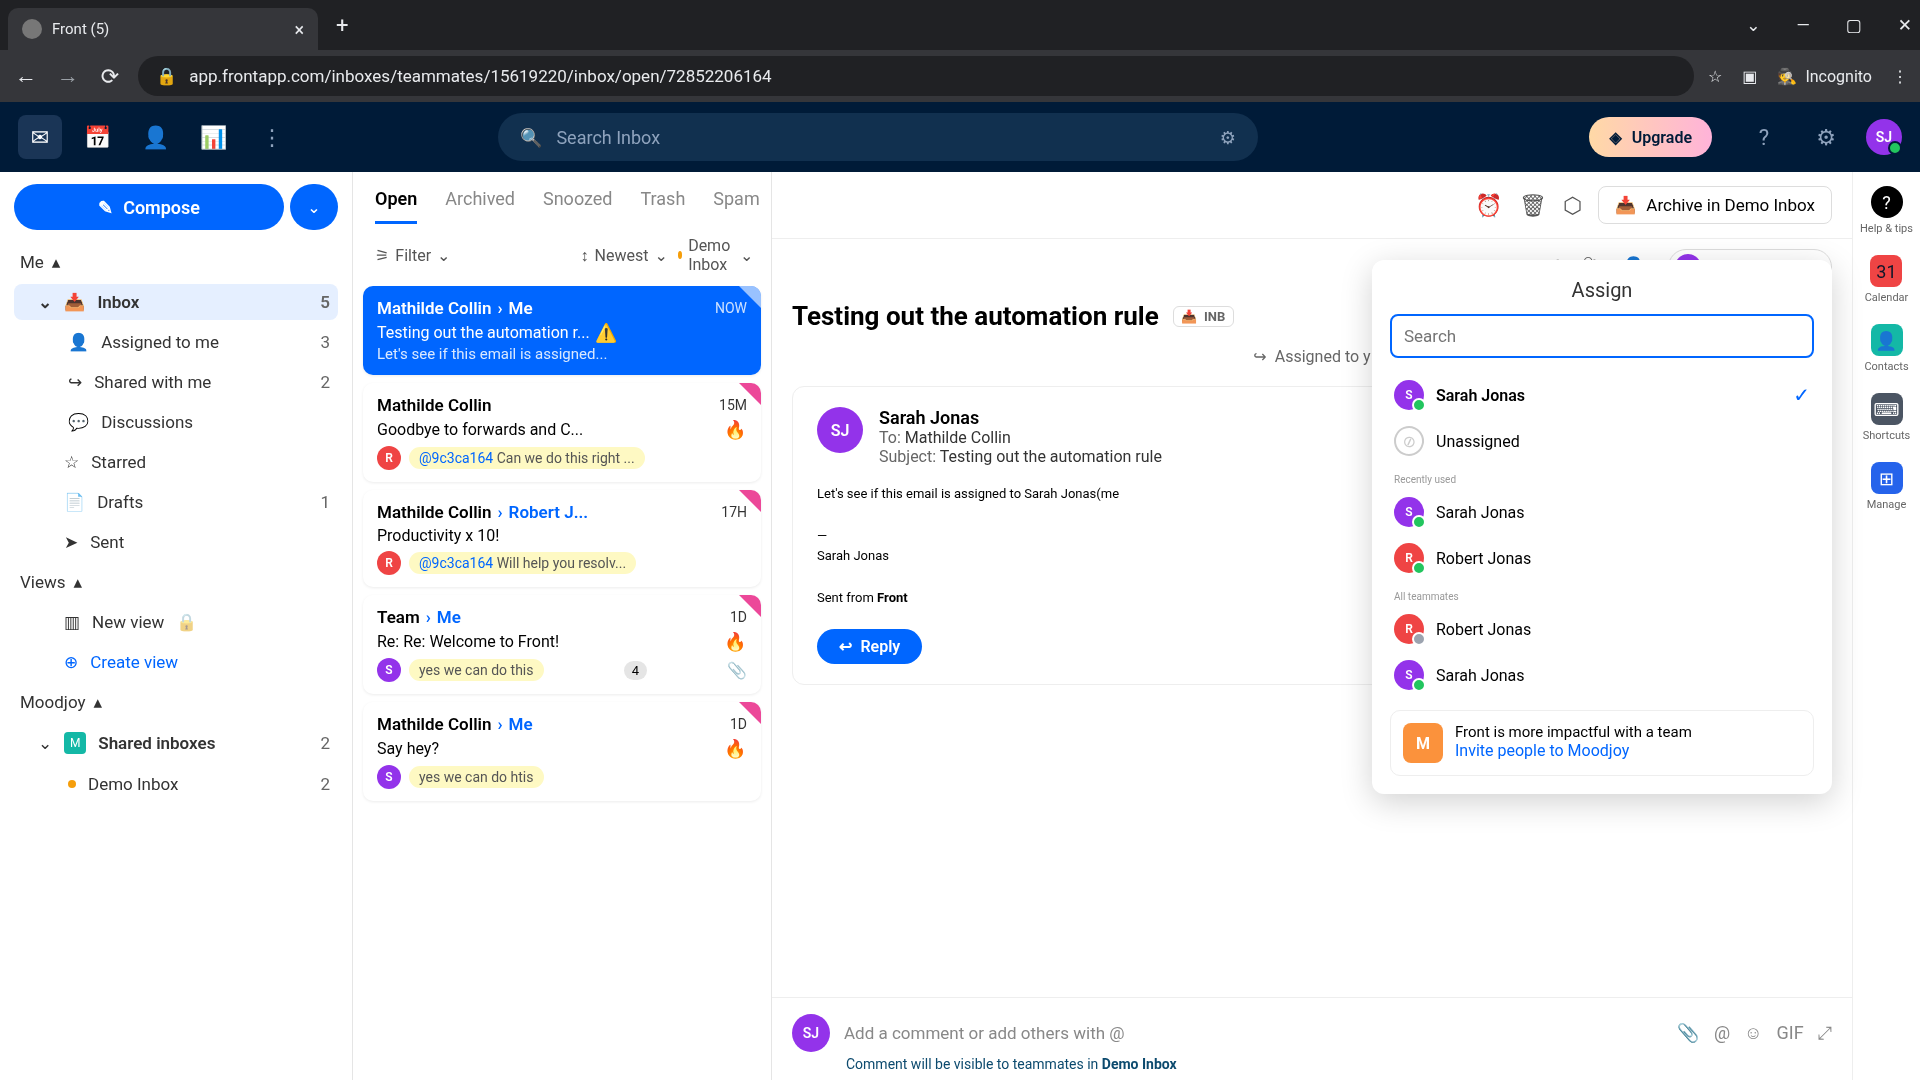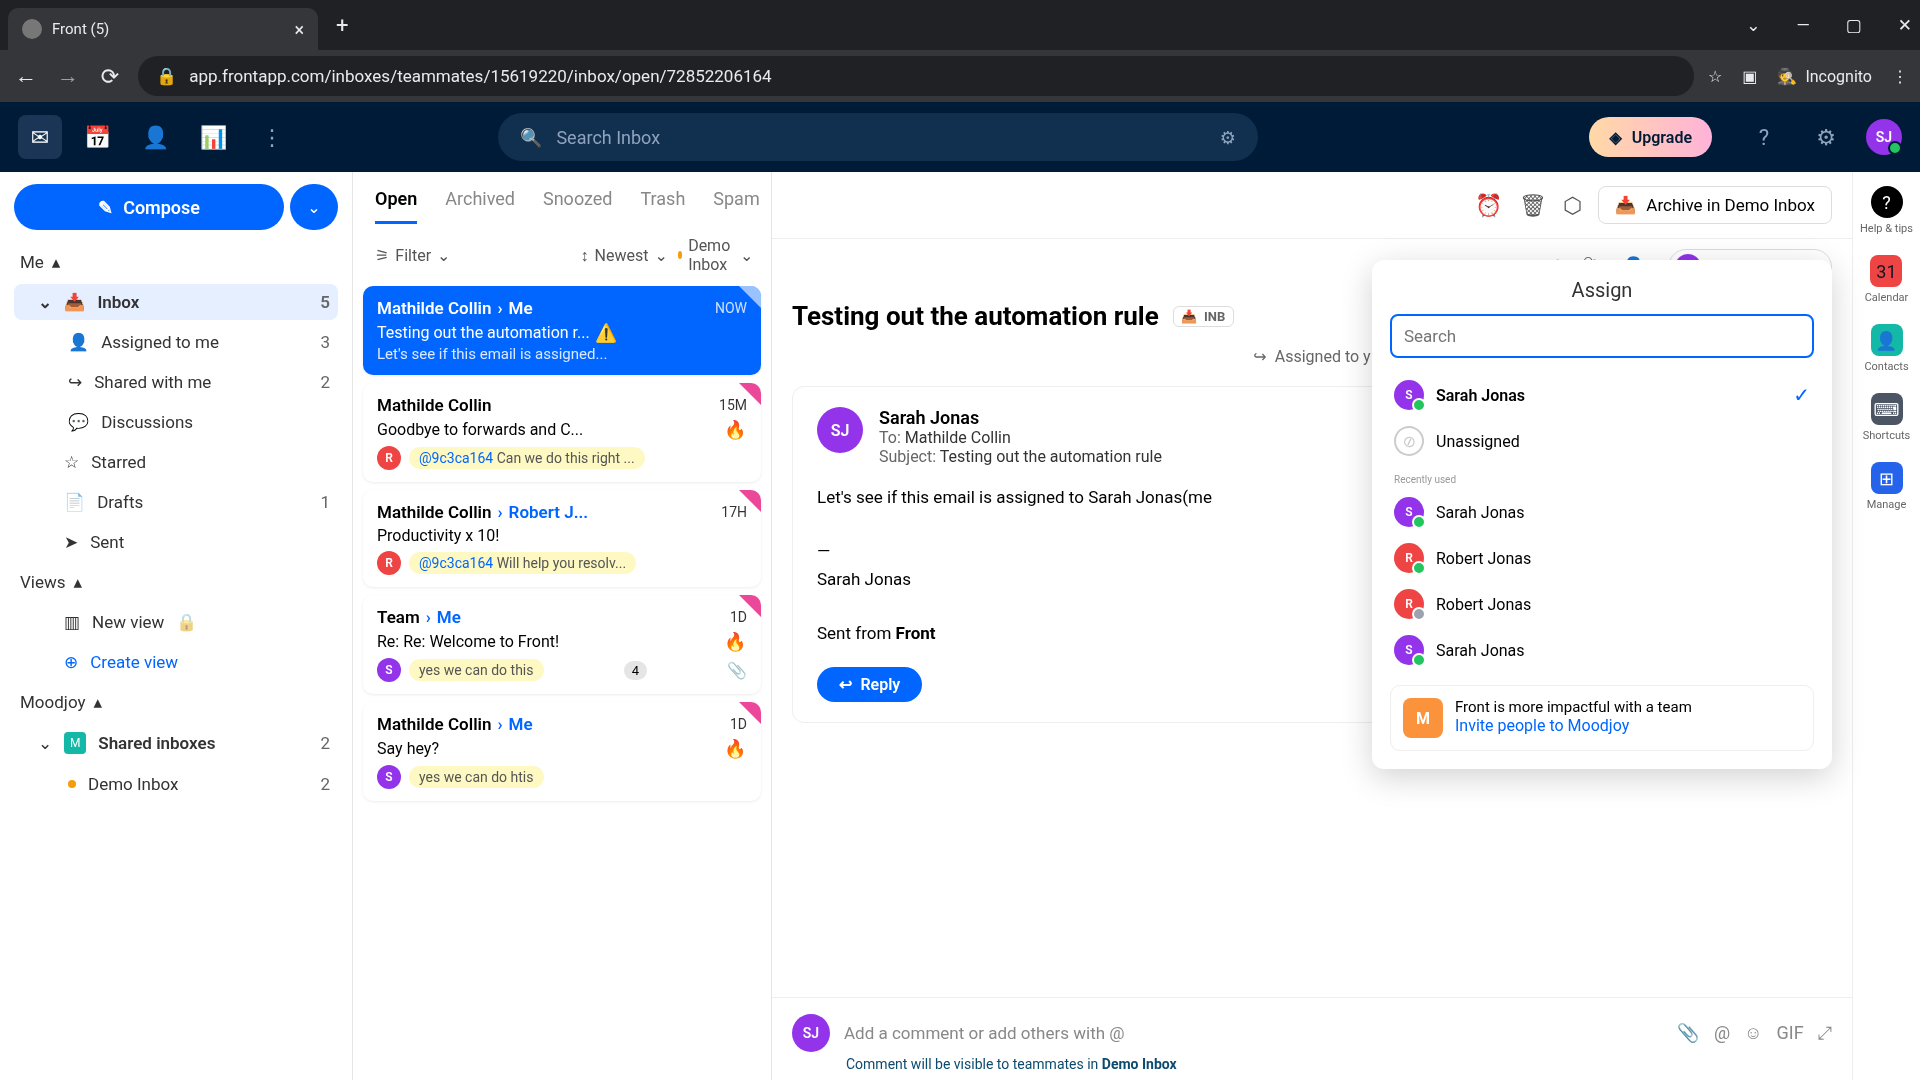--- a/index.html
+++ b/index.html
@@ -83,21 +83,21 @@
 .assignee-pill { border:1px solid #ddd; border-radius:20px; padding:4px 12px 4px 6px; display:flex; align-items:center; gap:8px; cursor:pointer; }
 .assignee-pill .av { width:26px; height:26px; border-radius:50%; background:#9333ea; color:#fff; display:flex; align-items:center; justify-content:center; font-size:11px; font-weight:600; }
 .conv-title { font-size:26px; font-weight:700; padding:6px 20px; display:flex; align-items:center; gap:14px; }
 .inbox-badge { font-size:13px; border:1px solid #ddd; border-radius:6px; padding:2px 8px; color:#666; display:flex; gap:6px; align-items:center; }
 .assigned-line { text-align:center; color:#666; padding:10px; display:flex; justify-content:center; gap:8px; align-items:center; }
 .msg-card { margin:10px 20px; border:1px solid #eee; border-radius:12px; padding:20px 24px; }
 .msg-hdr { display:flex; gap:16px; }
 .msg-av { width:46px; height:46px; border-radius:50%; background:#9333ea; color:#fff; display:flex; align-items:center; justify-content:center; font-weight:600; }
 .msg-meta .from { font-weight:600; font-size:18px; }
 .msg-meta .to, .msg-meta .subj { color:#666; font-size:16px; }
-.msg-body { margin-top:18px; font-size:17px; line-height:1.6; }
+.msg-body { margin-top:18px; font-size:13px; line-height:1.6; }
 .reply-btn { margin-top:20px; background:#0066ff; color:#fff; border-radius:20px; padding:8px 22px; display:inline-flex; align-items:center; gap:8px; font-weight:600; cursor:pointer; }
 .comment-box { margin-top:auto; padding:16px 20px 8px; border-top:1px solid #eee; }
 .comment-in { display:flex; align-items:center; gap:14px; }
 .comment-field { flex:1; font-size:17px; color:#888; }
 .comment-icons { display:flex; gap:14px; color:#888; font-size:18px; }
 .comment-note { font-size:14px; color:#0c4a6e; margin-left:54px; margin-top:4px; }
 
 .assign-popup { position:absolute; top:88px; right:20px; width:460px; background:#fff; border-radius:12px; box-shadow:0 8px 32px rgba(0,0,0,0.18); padding:18px; z-index:100; }
 .assign-popup .title { text-align:center; font-size:20px; margin-bottom:12px; color:#333; }
 .assign-search { width:100%; border:2px solid #0066ff; border-radius:8px; padding:10px 12px; font-size:17px; outline:none; }
@@ -441,20 +441,21 @@
           <div id="assign-recent">
               <div class="assign-row">
                 <div class="assign-av purple">S</div>
                 <span>Sarah Jonas</span>
               </div>
               <div class="assign-row">
                 <div class="assign-av red">R</div>
                 <span>Robert Jonas</span>
               </div>
             </div>
+          <div class="assign-hdr">All teammates</div>
           <div id="assign-all">
               <div class="assign-row">
                 <div class="assign-av red offline">R</div>
                 <span>Robert Jonas</span>
               </div>
               <div class="assign-row">
                 <div class="assign-av purple">S</div>
                 <span>Sarah Jonas</span>
               </div>
             </div>

